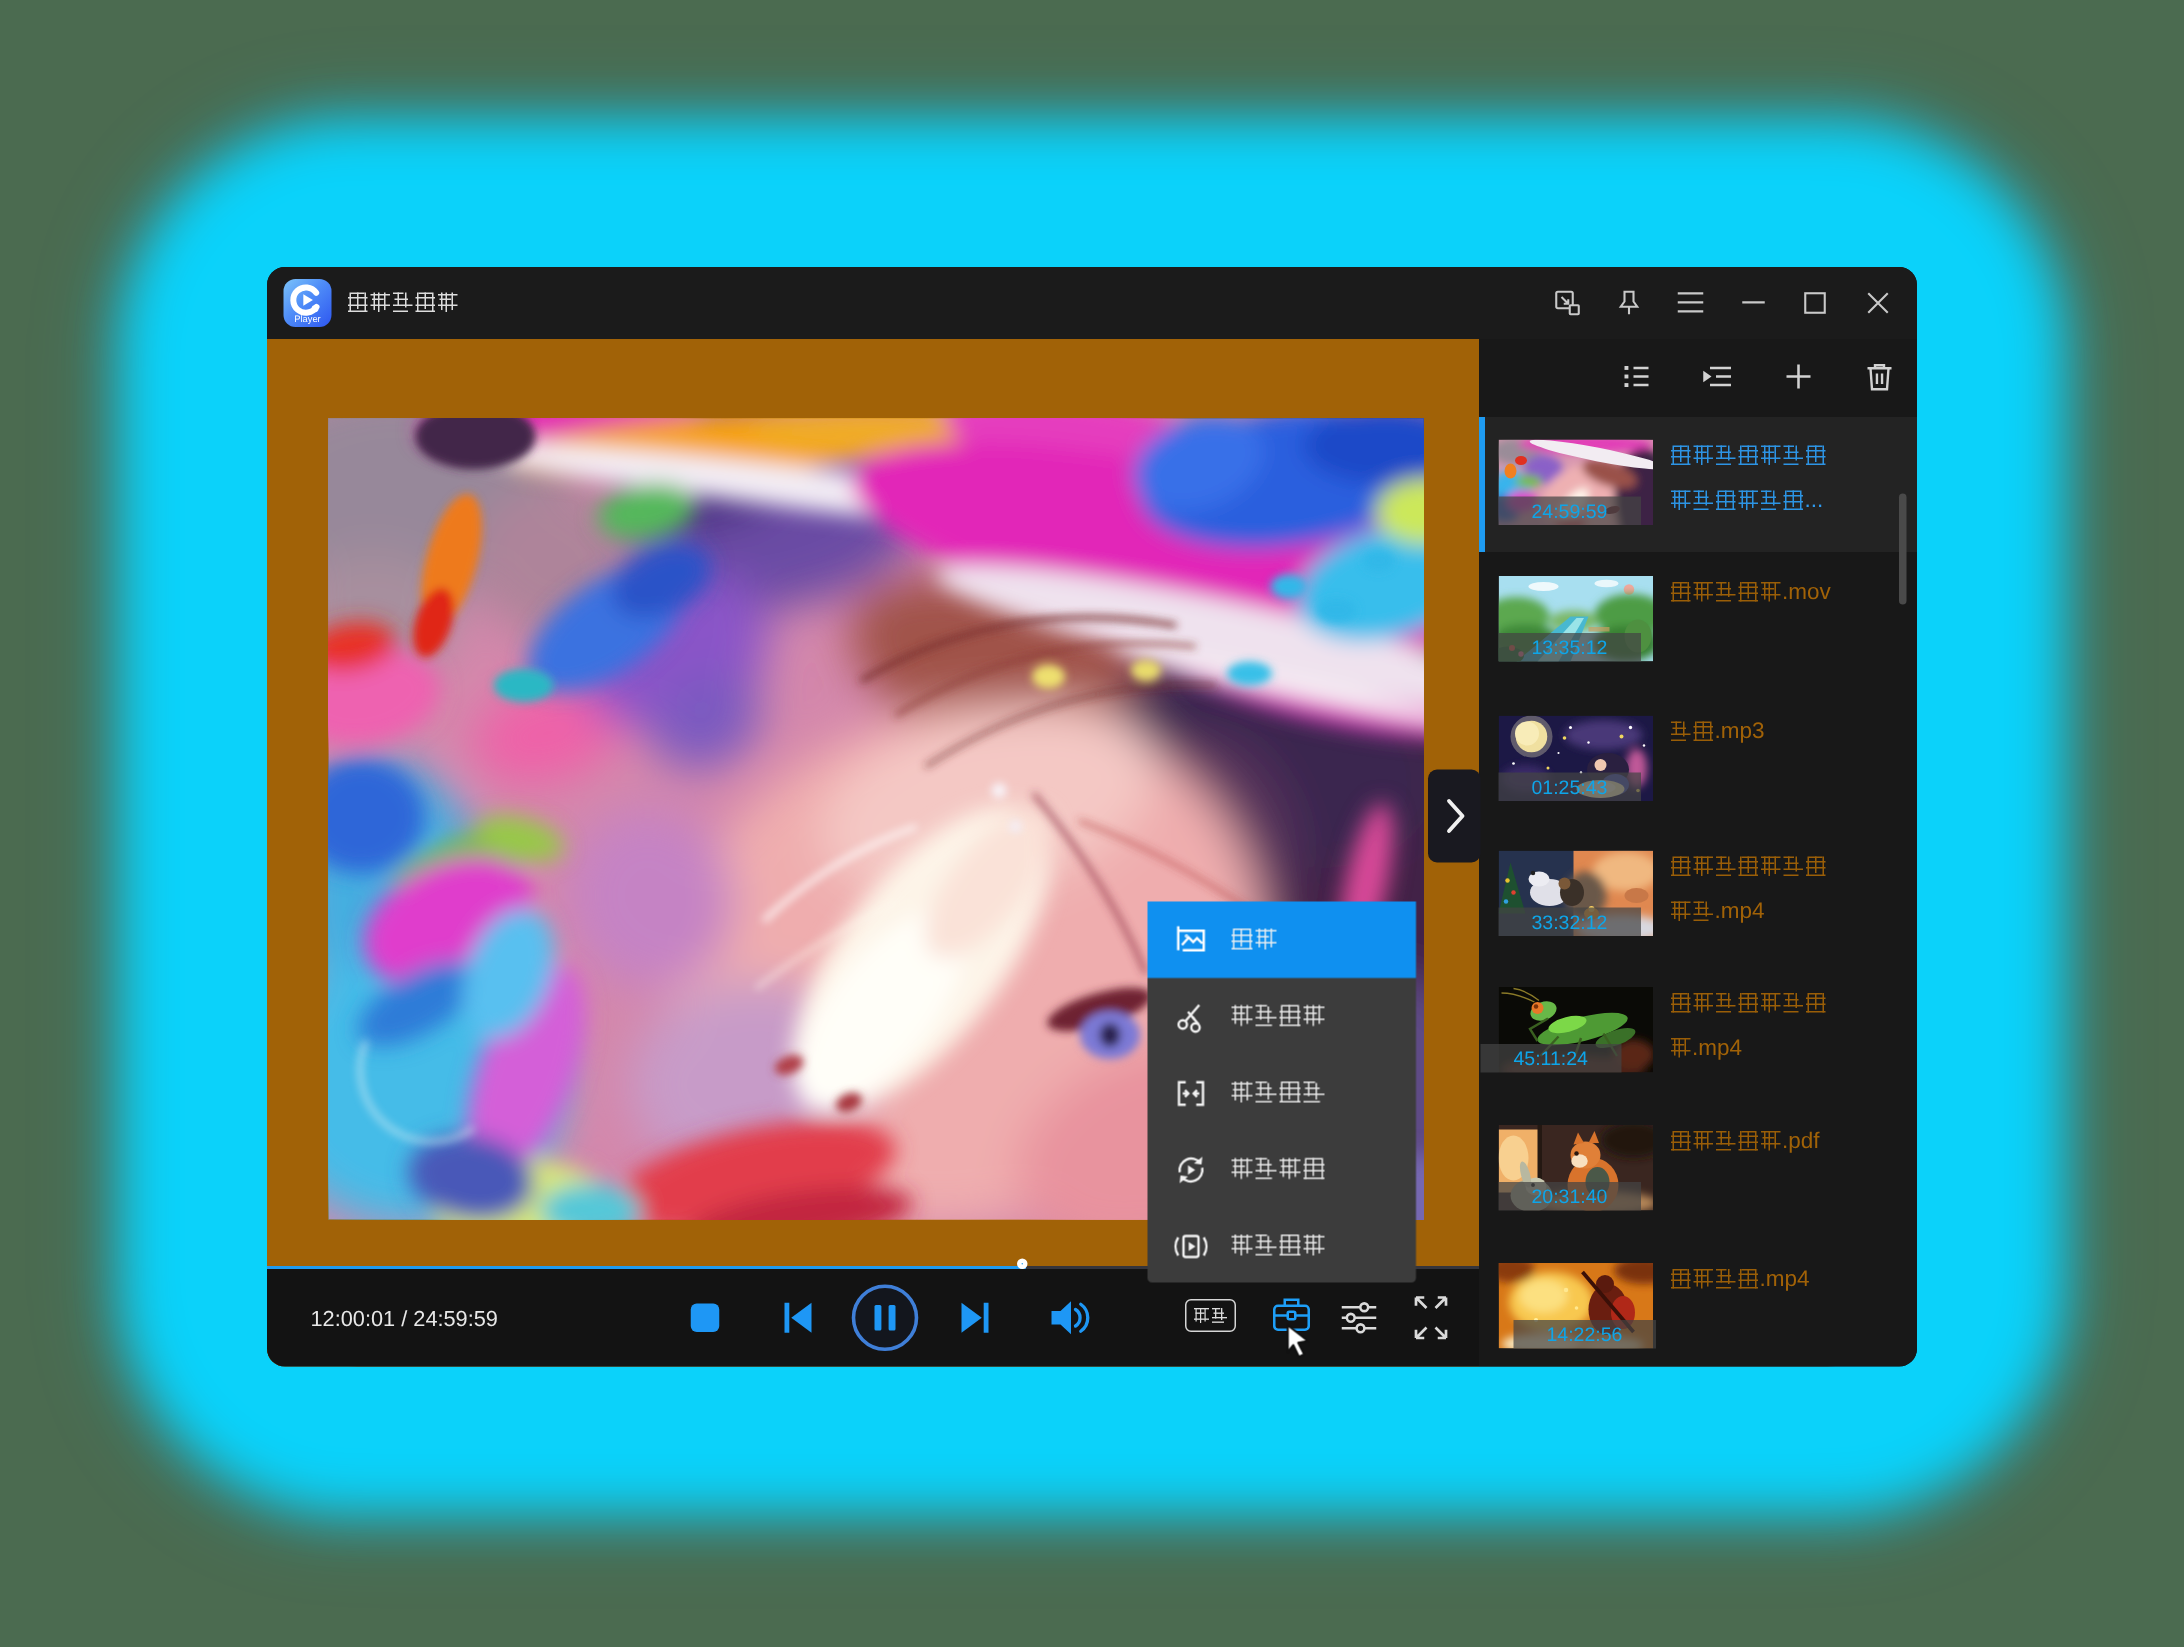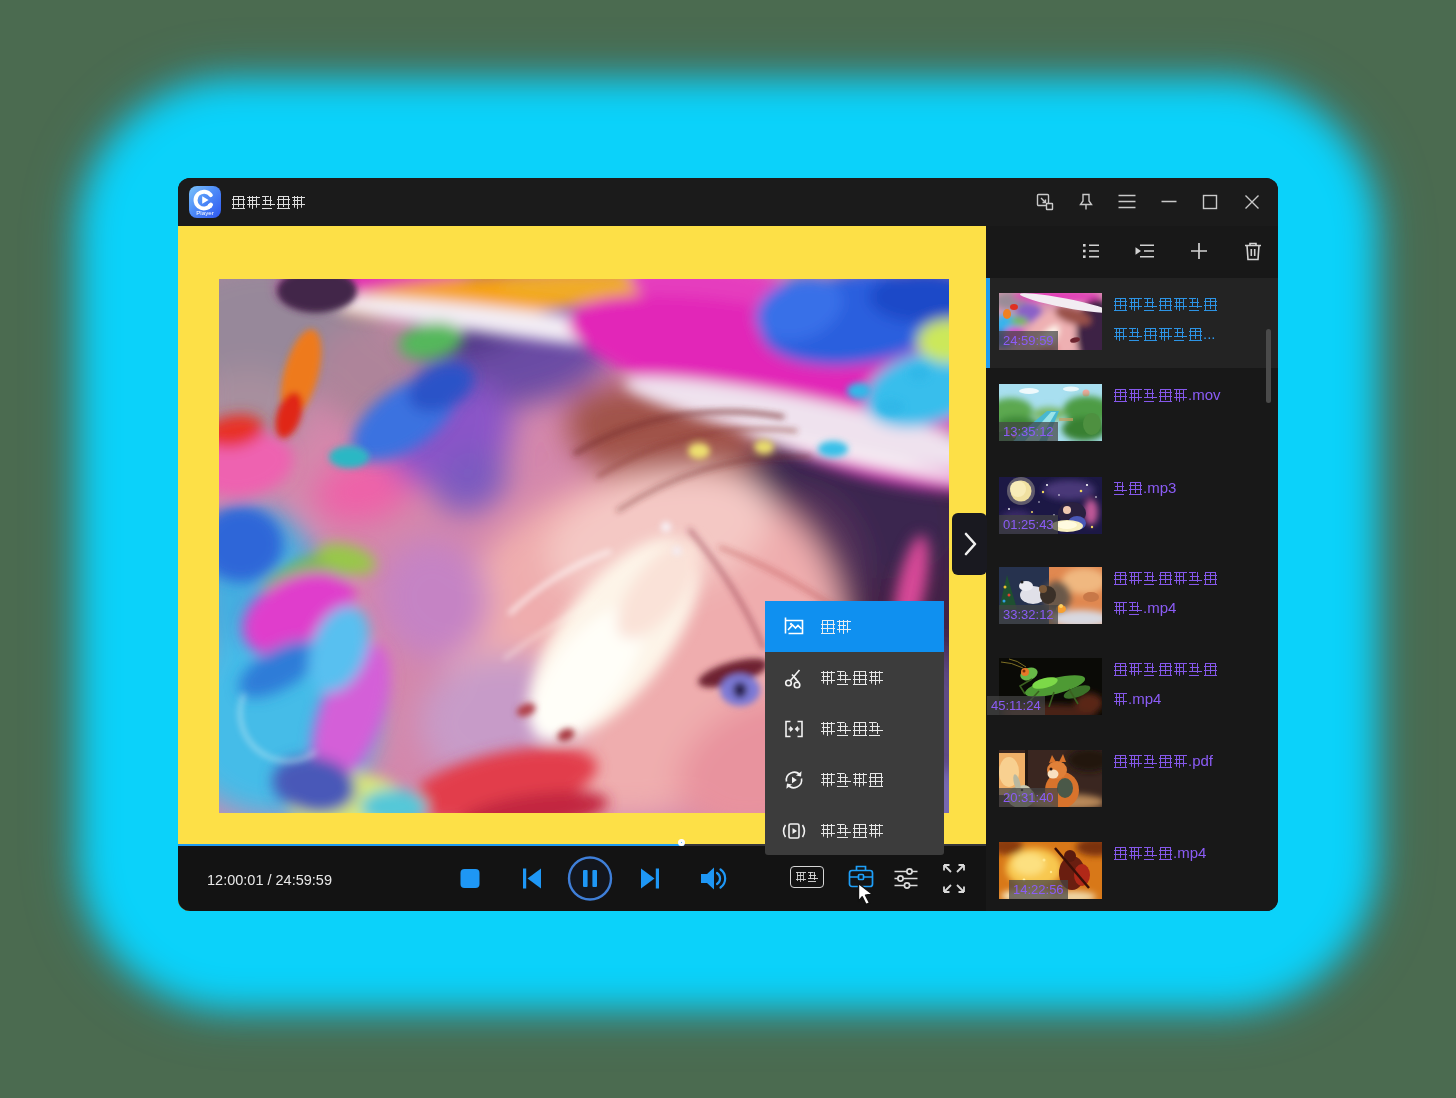--- a/index.html
+++ b/index.html
@@ -8,37 +8,37 @@
 #glow{position:absolute;left:178px;top:178px;width:1100px;height:733px;border-radius:60px;
 box-shadow:0 0 35px 96px #0bd2fa,0 0 55px 100px rgba(11,210,250,.35)}
 #win{position:absolute;left:178px;top:178px;width:1100px;height:733px;border-radius:12px;background:#151515;overflow:hidden}
 
 #titlebar{position:absolute;left:0;top:0;width:1100px;height:48px;background:#1b1b1b}
 #appicon{position:absolute;left:11px;top:8px;width:32px;height:32px;border-radius:8px;
 background:linear-gradient(135deg,#7cc4fa 0%,#4f8df8 45%,#2e56f0 100%)}
 #apptitle{position:absolute;left:53px;top:16px;color:#e8e8e8;font-size:15px}
 .wbtn{position:absolute;top:0;width:20px;height:48px}
 
-#video{position:absolute;left:0;top:48px;width:808px;height:685px;background:#fde047}
+#video{position:absolute;left:0;top:48px;width:808px;height:685px;background:#a16207}
 #art{position:absolute;left:41px;top:53px;width:730px;height:534px}
 
 #prog{position:absolute;left:0;top:618px;width:808px;height:3px;background:#35353c}
 #progfill{position:absolute;left:0;top:0;width:506px;height:3px;background:#1e9bf2}
 #knob{position:absolute;left:500px;top:613px;width:7px;height:7px;border-radius:50%;background:#1e9bf2;border:3px solid #fff}
 
 #cbar{position:absolute;left:0;top:620px;width:808px;height:65px;background:#131313}
 #time{position:absolute;left:29px;top:26px;color:#e8e8e8;font-size:14.5px;letter-spacing:0}
 .pbtn{position:absolute;top:0}
 #speed{position:absolute;left:612px;top:20px;width:34px;height:22px;border:1px solid #d6d6d6;border-radius:4px;color:#e8e8e8;font-size:12px;text-align:center;line-height:20px}
 
 #sidebar{position:absolute;left:808px;top:48px;width:292px;height:685px;background:#181818}
 .srow{position:absolute;left:0;width:292px;height:90px}
 .srow .thumb{position:absolute;left:13px;top:15px;width:103px;height:57px;overflow:hidden}
-.srow .tit{position:absolute;left:127px;top:11px;width:150px;color:#8b5cf6;font-size:15px;line-height:30px}
-.badge{position:absolute;left:0;bottom:0;height:19px;background:rgba(68,68,68,.72);color:#8b5cf6;font-size:13px;line-height:19px;padding:0 4px}
+.srow .tit{position:absolute;left:127px;top:11px;width:150px;color:#a16207;font-size:15px;line-height:30px}
+.badge{position:absolute;left:0;bottom:0;height:19px;background:rgba(68,68,68,.72);color:#0ea5e9;font-size:13px;line-height:19px;padding:0 22px}
 #selrow{background:#232323;border-left:4px solid #1e9bf2}
 #selrow .thumb{left:9px}
 #selrow .tit{left:123px;color:#2e9bf0}
 #scrollbar{position:absolute;left:280px;top:103px;width:5px;height:74px;border-radius:3px;background:#4a4a4a}
 
 #expander{position:absolute;left:774px;top:335px;width:35px;height:62px;background:#191920;border-radius:6px}
 
 #menu{position:absolute;left:587px;top:423px;width:179px;height:254px;background:#3c3c3c;border-radius:3px}
 .mrow{position:absolute;left:0;width:179px;height:51px;color:#f2f2f2;font-size:16px}
 .mrow.hl{background:#0f90f0}

